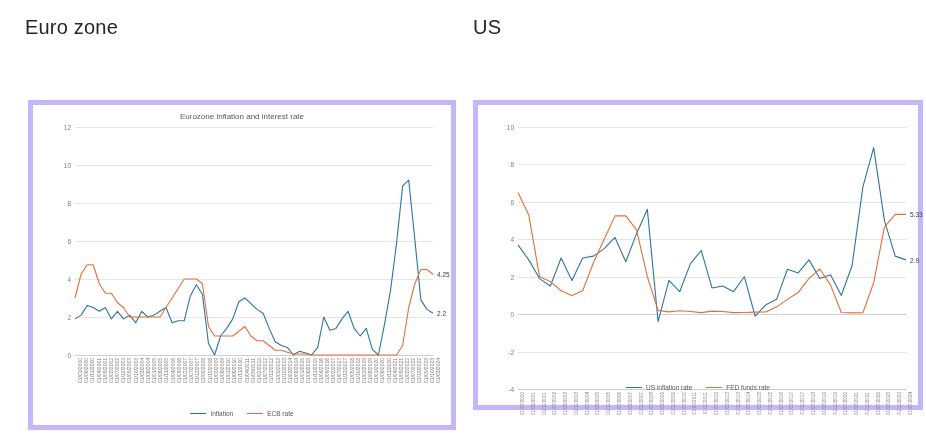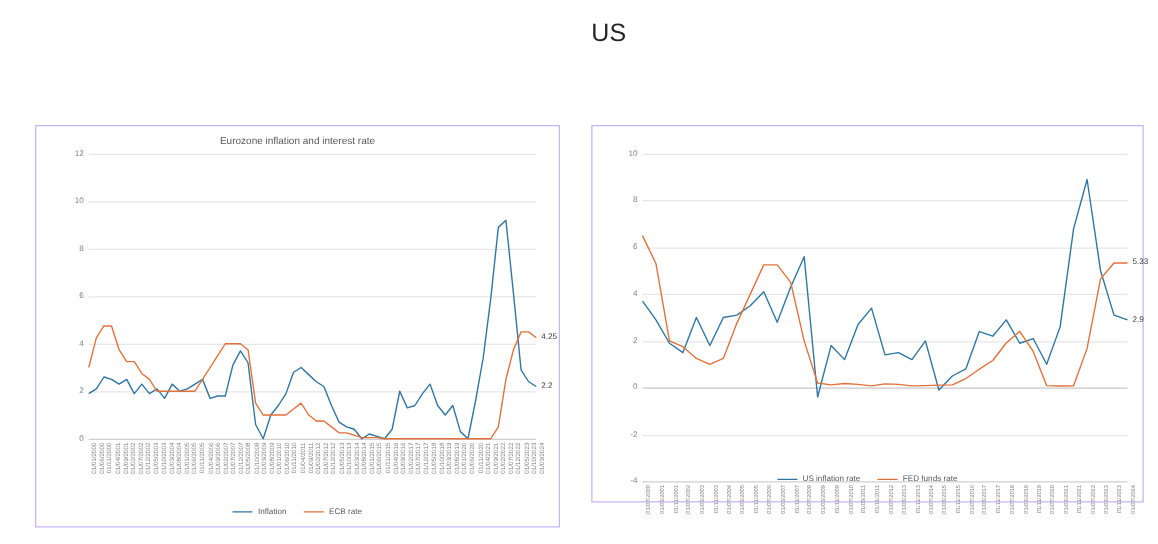--- a/index.html
+++ b/index.html
@@ -30,21 +30,21 @@
     font-weight: 400;
     color: #262626;
     letter-spacing: 0.2px;
   }
   #panel-euro .section-title { left: 25px; }
   #panel-us .section-title { left: 10px; }
 
   .chart-box {
     position: absolute;
     background: #ffffff;
-    border: 1px solid #c4b5fd;
+    border: 5px solid #c4b5fd;
   }
   #chart-euro { left: 28px; top: 100px; width: 418px; height: 320px; }
   #chart-us  { left: 10px; top: 100px; width: 440px; height: 300px; }
 
   .chart-title {
     position: absolute;
     left: 0;
     right: 0;
     top: 7px;
     text-align: center;
@@ -114,20 +114,21 @@
   }
   #legend-euro { left: 0; right: 0; bottom: 8px; justify-content: center; }
   #legend-us  { left: 0; right: 0; bottom: 14px; justify-content: center; }
   .legend-item { display: flex; align-items: center; gap: 4px; }
   .legend-swatch { width: 16px; height: 0; border-top: 1.4px solid #000; }
 </style>
 </head>
 <body>
 
 <div class="panel" id="panel-euro">
+  <div class="section-title">Euro zone</div>
   <div class="chart-box" id="chart-euro">
     <div class="chart-title">Eurozone inflation and interest rate</div>
     <div class="plot" id="plot-euro">
         <div class="axisline" style="top: 228px;"></div>
         <div class="ytick" style="top: 228px;">0</div>
         <div class="gridline" style="top: 190px;"></div>
         <div class="ytick" style="top: 190px;">2</div>
         <div class="gridline" style="top: 152px;"></div>
         <div class="ytick" style="top: 152px;">4</div>
         <div class="gridline" style="top: 114px;"></div>

